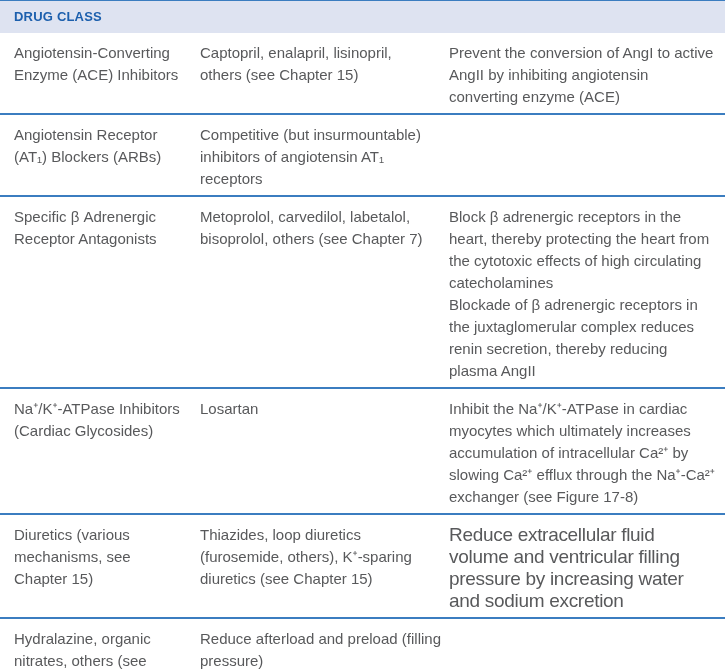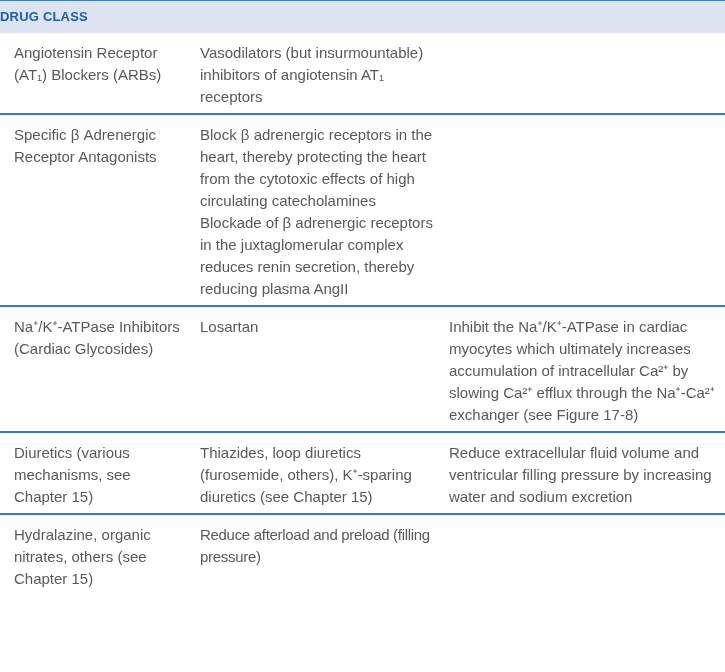--- a/index.html
+++ b/index.html
@@ -17,58 +17,67 @@
     color:var(--body-text);
     font-size:15px;line-height:22px;
   }
   .table{border-top:1px solid var(--rule-blue);}
   .thead{
     display:grid;
     grid-template-columns:186px 249px 1fr;
     align-items:center;
     background:var(--header-bg);
     height:32px;
+    padding-left:14px;
   }
   .th{
     font-size:13px;
     font-weight:bold;
     letter-spacing:.2px;
     color:var(--header-text);
   }
   .tr{
     display:grid;
     grid-template-columns:186px 249px 1fr;
     padding:9px 5px 5px 14px;
     border-bottom:2px solid var(--rule-blue);
   }
   .tr:last-child{border-bottom:none;}
   .td{padding-right:12px;}
   .td-mech{padding-right:2px;}
   .td-mech p{margin:0;}
   
-  .tr:nth-child(5) .td-mech{letter-spacing:-0.3px;font-size:15px;}
+  .tr:nth-child(5) .td-mech{letter-spacing:-0.3px;font-size:19px;}
 </style>
 </head>
 <body>
 
 <div class="table">
   <div class="thead">
     <div class="th">DRUG CLASS</div>
   </div>
   <div class="tbody">
+  <div class="tr">
+    <div class="td td-class">Angiotensin-Converting Enzyme (ACE) Inhibitors</div>
+    <div class="td td-drug">Captopril, enalapril, lisinopril, others (see Chapter 15)</div>
+    <div class="td td-mech">
+          <p>Prevent the conversion of AngI to active AngII by inhibiting angiotensin converting enzyme (ACE)</p>
+        </div>
+  </div>
 
   <div class="tr">
     <div class="td td-class">Angiotensin Receptor (AT₁) Blockers (ARBs)</div>
     <div class="td td-mech">
-          <p>Vasodilators (but insurmountable) inhibitors of angiotensin AT₁ receptors</p>
+          <p>Competitive (but insurmountable) inhibitors of angiotensin AT₁ receptors</p>
         </div>
   </div>
 
   <div class="tr">
     <div class="td td-class">Specific β Adrenergic Receptor Antagonists</div>
+    <div class="td td-drug">Metoprolol, carvedilol, labetalol, bisoprolol, others (see Chapter 7)</div>
     <div class="td td-mech">
           <p>Block β adrenergic receptors in the heart, thereby protecting the heart from the cytotoxic effects of high circulating catecholamines</p>
           <p>Blockade of β adrenergic receptors in the juxtaglomerular complex reduces renin secretion, thereby reducing plasma AngII</p>
         </div>
   </div>
 
   <div class="tr">
     <div class="td td-class">Na⁺/K⁺-ATPase Inhibitors (Cardiac Glycosides)</div>
     <div class="td td-drug">Losartan</div>
     <div class="td td-mech">

